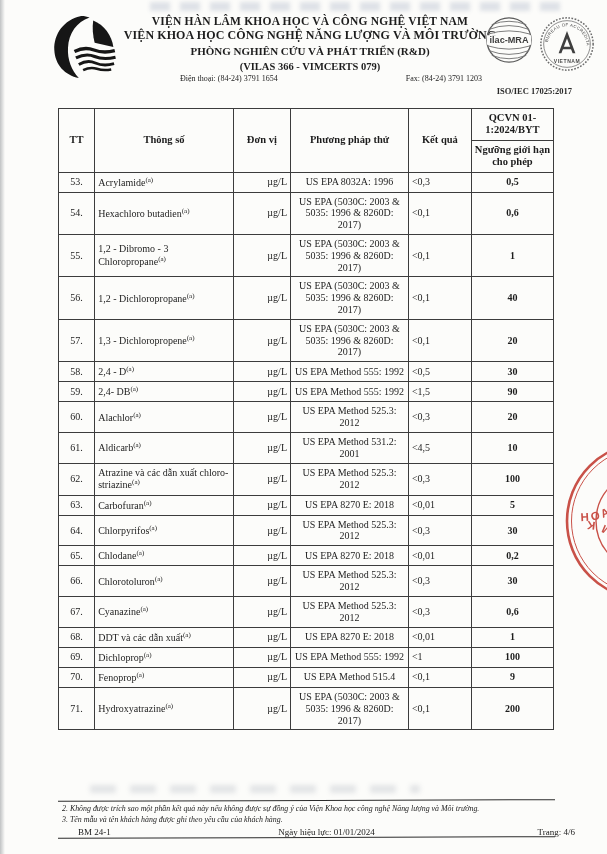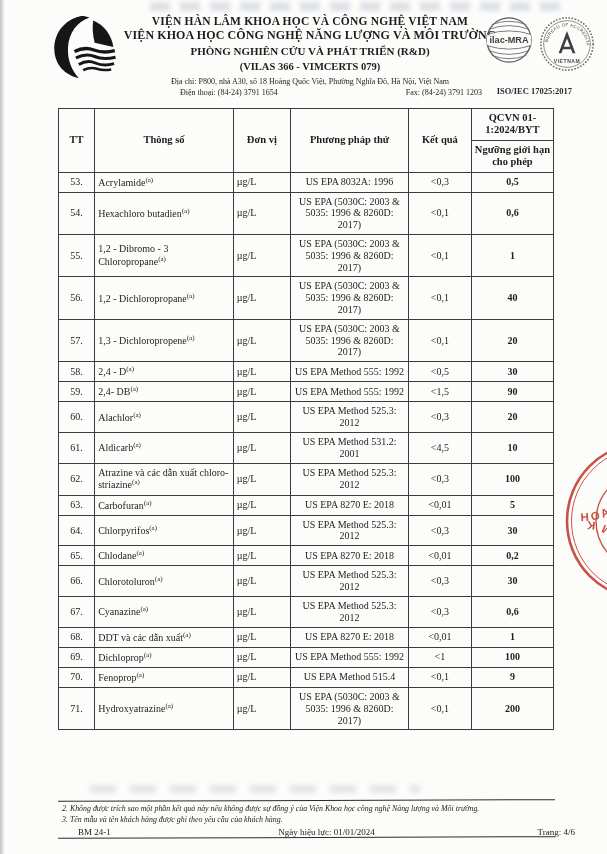--- a/index.html
+++ b/index.html
@@ -24,23 +24,23 @@
   .hdr-marks{position:absolute;right:12px;top:16px;display:flex;align-items:flex-start;gap:6px;}
   .iso{position:absolute;right:35px;top:86px;font-weight:bold;font-size:8.5px;color:#2a2a2a;}
 
   
   table.results{position:absolute;left:58px;top:108px;width:496px;border-collapse:collapse;
         font-size:10px;line-height:1.18;}
   table.results th, table.results td{border:1px solid #3c3c3c;padding:3px 3px;vertical-align:middle;}
   table.results thead th{font-weight:bold;text-align:center;font-size:10.5px;}
   td.c-tt{text-align:center;width:32px;}
   td.c-name{text-align:left;width:142px;padding-left:5px;}
-  td.c-unit{text-align:left;width:56px;}
+  td.c-unit{text-align:right;width:56px;}
   td.c-method{text-align:center;width:125px;}
-  td.c-result{text-align:center;width:62px;}
+  td.c-result{text-align:left;width:62px;}
   td.c-limit{text-align:center;width:79px;font-weight:bold;}
   sup{font-size:7px;}
 
   
   .stamp{position:absolute;left:560px;top:436px;opacity:.88;}
 
   
   .rule{position:absolute;left:58px;width:497px;height:0;border-top:1.6px solid #2b2b2b;}
   .rule1{top:800px;transform:rotate(-.2deg);}
   .rule2{top:837px;transform:rotate(-.2deg);}
@@ -69,21 +69,20 @@
       <path d="M40 70 Q52 63 63 68 T89 69" stroke="#161616" stroke-width="4" fill="none"></path>
       <path d="M46 78 Q56 73 65 76 T85 77" stroke="#161616" stroke-width="3.4" fill="none"></path>
     </svg>
   </div>
 
   <div class="hdr-center">
     <div class="h1">VIỆN HÀN LÂM KHOA HỌC VÀ CÔNG NGHỆ VIỆT NAM</div>
     <div class="h2">VIỆN KHOA HỌC CÔNG NGHỆ NĂNG LƯỢNG VÀ MÔI TRƯỜNG</div>
     <div class="h3">PHÒNG NGHIÊN CỨU VÀ PHÁT TRIỂN (R&amp;D)</div>
     <div class="h4">(VILAS 366 - VIMCERTS 079)</div>
-    <div class="addr">Địa chỉ: P800, nhà A30, số 18 Hoàng Quốc Việt, Phường Nghĩa Đô, Hà Nội, Việt Nam</div>
     <div class="phones">
       <span>Điện thoại: (84-24) 3791 1654</span>
       <span>Fax: (84-24) 3791 1203</span>
     </div>
   </div>
 
   <div class="hdr-marks">
     <svg width="48" height="48" viewBox="0 0 50 50">
       <circle cx="25" cy="25" r="23" fill="none" stroke="#5a5a5a" stroke-width="1.4"></circle>
       <path d="M4 14 Q25 6 46 14" stroke="#777" stroke-width="1" fill="none"></path>

